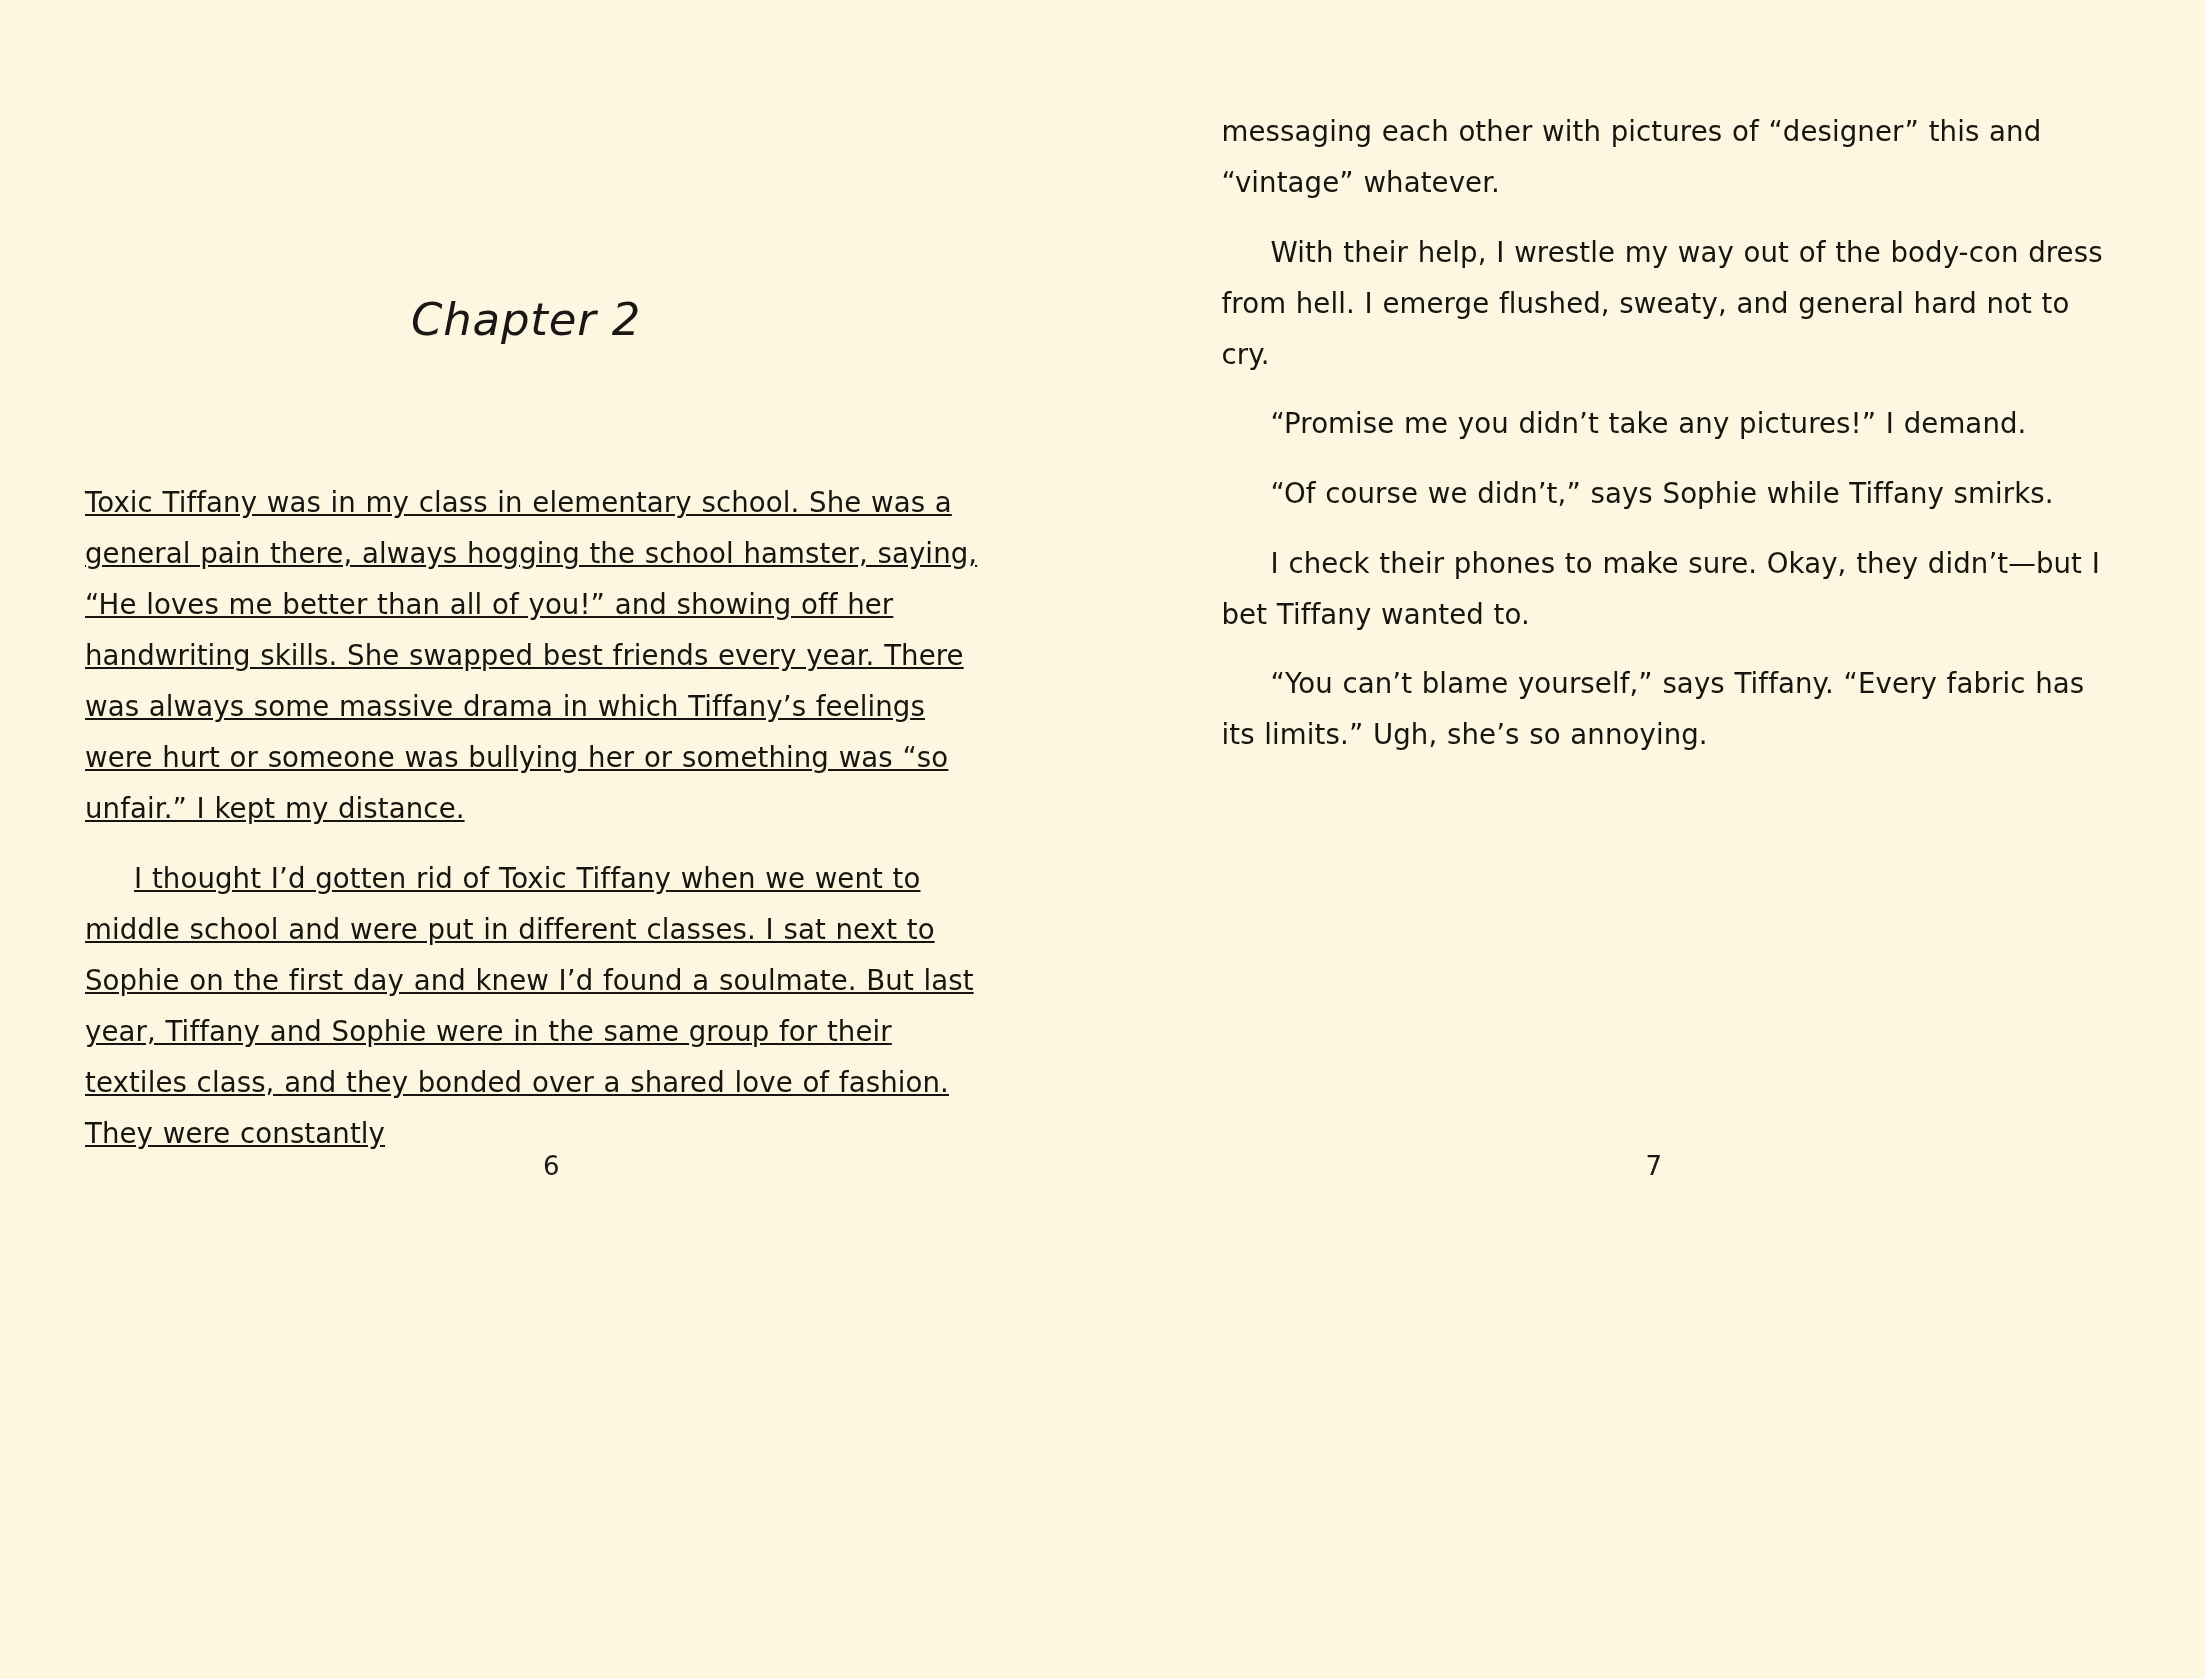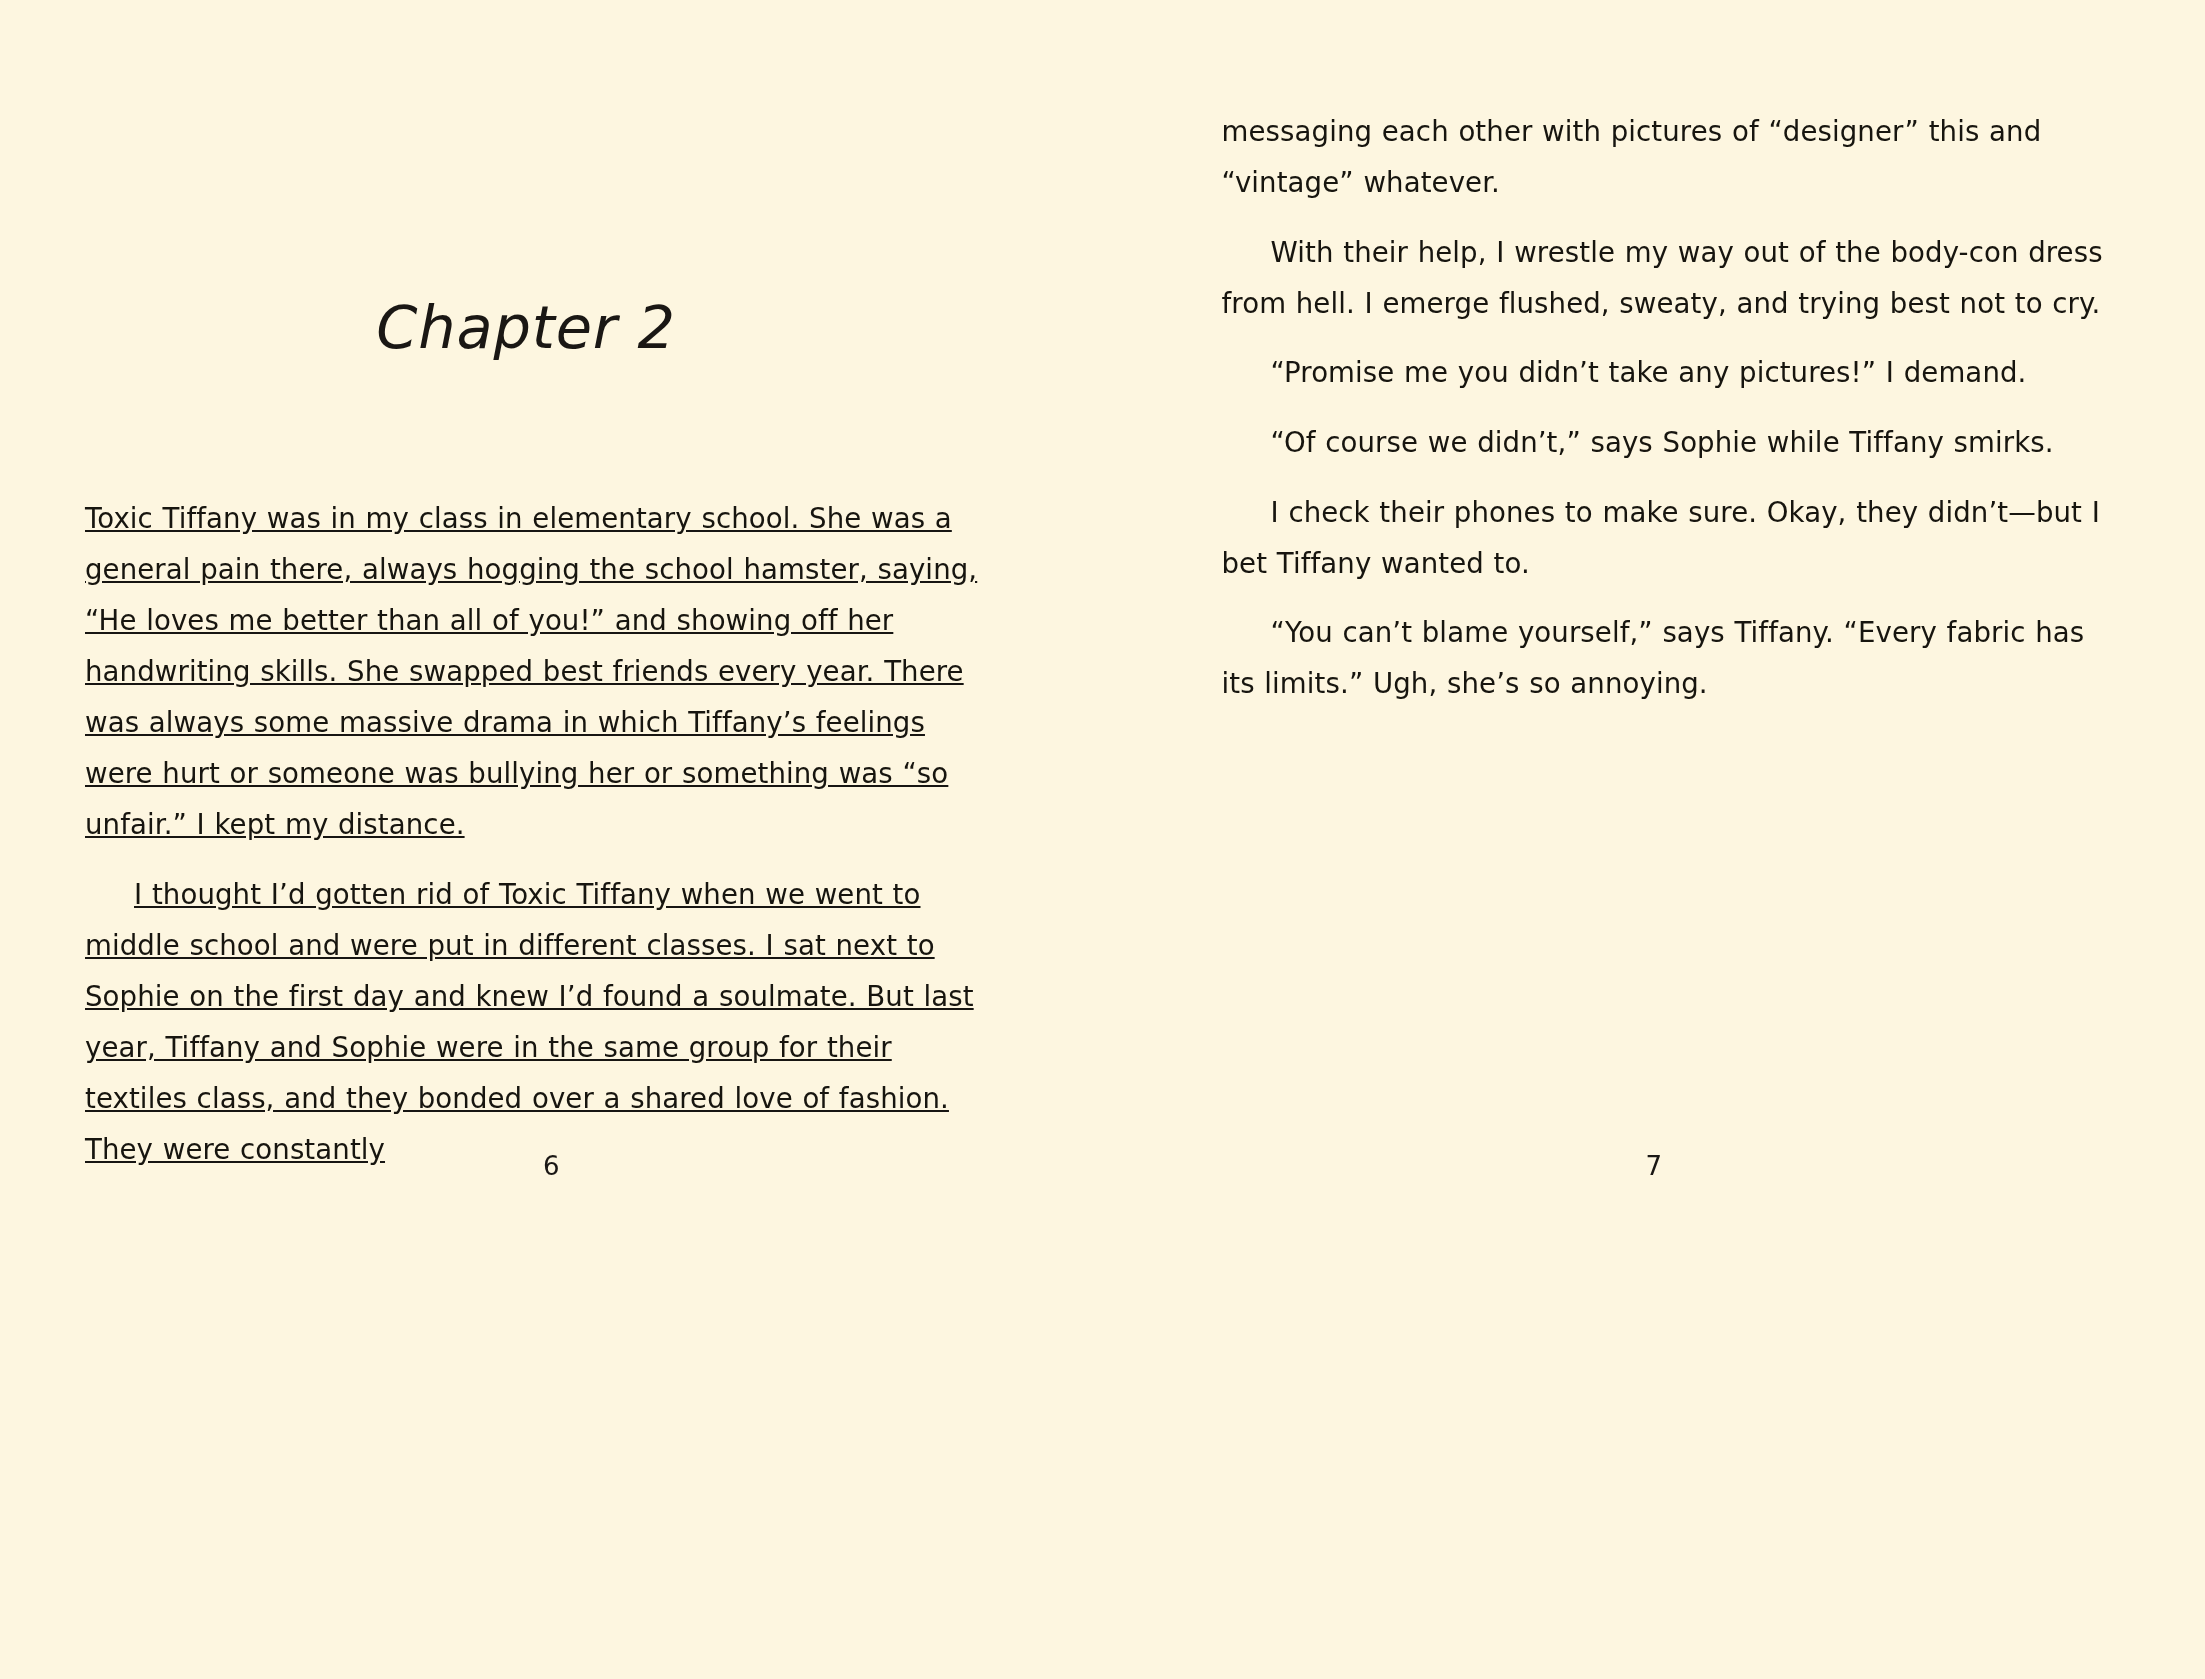--- a/index.html
+++ b/index.html
@@ -29,21 +29,21 @@
   }
   .page-left {
     padding: 0 110px 0 85px;
   }
   .page-right {
     padding: 0 93px 0 119px;
   }
   .chapter-title {
     font-family: "DejaVu Sans", sans-serif;
     font-style: italic;
-    font-size: 59px;
+    font-size: 45px;
     font-weight: 400;
     text-align: center;
     letter-spacing: 0.8px;
     color: #1a1714;
     margin: 0;
     padding-top: 293px;
     padding-right: 25.4px;
   }
   .body-block {
     margin-top: 0;
@@ -93,21 +93,21 @@
       <p class="para">Toxic Tiffany was in my class in elementary school.  She was a general pain there, always hogging the school hamster, saying, “He loves me better than all of you!” and showing off her handwriting skills.  She swapped best friends every year.  There was always some massive drama in which Tiffany’s feelings were hurt or someone was bullying her or something was “so unfair.”  I kept my distance.</p>
       <p class="para indent">I thought I’d gotten rid of Toxic Tiffany when we went to middle school and were put in different classes.  I sat next to Sophie on the first day and knew I’d found a soulmate.  But last year, Tiffany and Sophie were in the same group for their textiles class, and they bonded over a shared love of fashion.  They were constantly</p>
     </div>
 
     <div class="folio">6</div>
   </div>
 
   <div class="page page-right">
     <div class="body-block right-start">
       <p class="para">messaging each other with pictures of “designer” this and “vintage” whatever.</p>
-      <p class="para indent">With their help, I wrestle my way out of the body-con dress from hell.  I emerge flushed, sweaty, and trying best not to cry.</p>
+      <p class="para indent">With their help, I wrestle my way out of the body-con dress from hell.  I emerge flushed, sweaty, and general hard not to cry.</p>
       <p class="para indent">“Promise me you didn’t take any pictures!” I demand.</p>
       <p class="para indent">“Of course we didn’t,” says Sophie while Tiffany smirks.</p>
       <p class="para indent">I check their phones to make sure.  Okay, they didn’t—but I bet Tiffany wanted to.</p>
       <p class="para indent">“You can’t blame yourself,” says Tiffany. “Every fabric has its limits.”  Ugh, she’s so annoying.</p>
     </div>
 
     <div class="folio">7</div>
   </div>
 
 </div>

